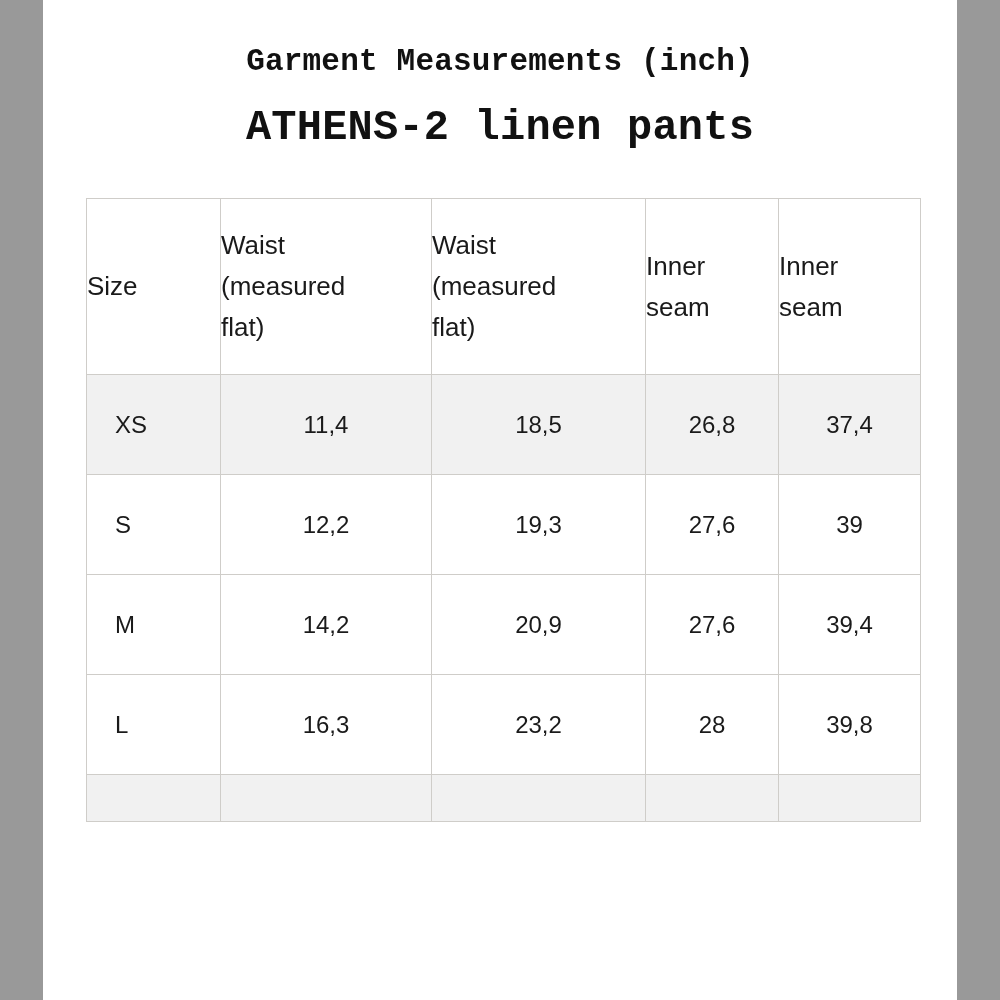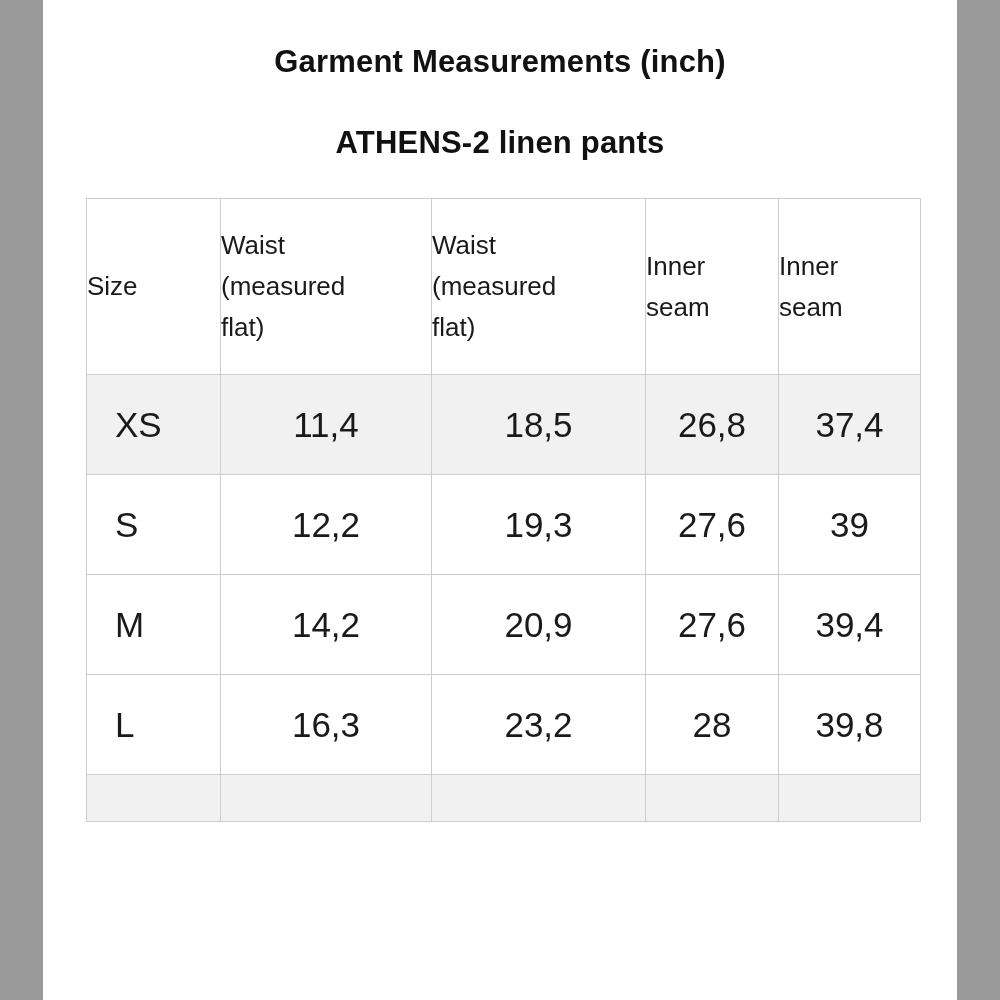--- a/index.html
+++ b/index.html
@@ -39,33 +39,33 @@
     width: 914px;
     height: 1000px;
     background: #ffffff;
   }
 
   .titles {
     padding-top: 42px;
     text-align: center;
   }
   .title-line {
-    font-family: Liberation Sans, sans-serif;
+    font-family: Liberation Mono, monospace;
     color: #111111;
     font-weight: 700;
     letter-spacing: 0.2px;
   }
   .title-main {
     font-size: 31px;
     line-height: 40px;
   }
   .title-sub {
-    font-size: 31px;
+    font-size: 42px;
     line-height: 40px;
-    margin-top: 41px;
+    margin-top: 26px;
   }
 
   .table-wrap {
     position: absolute;
     left: 43px;   
     top: 198px;
     width: 834px;
   }
 
   table.size-table {
@@ -96,21 +96,21 @@
     background: #ffffff;
     text-align: left;
     font-size: 26px;
     line-height: 41px;
     padding: 0 14px 0 28px;
     font-weight: 400;
   }
 
   tbody td {
     height: 99px;
-    font-size: 35px;
+    font-size: 24px;
     text-align: center;
     background: #ffffff;
   }
   tbody td.size-cell {
     text-align: left;
     padding-left: 28px;
   }
   tbody tr.shaded td {
     background: #f1f1f1;
   }

